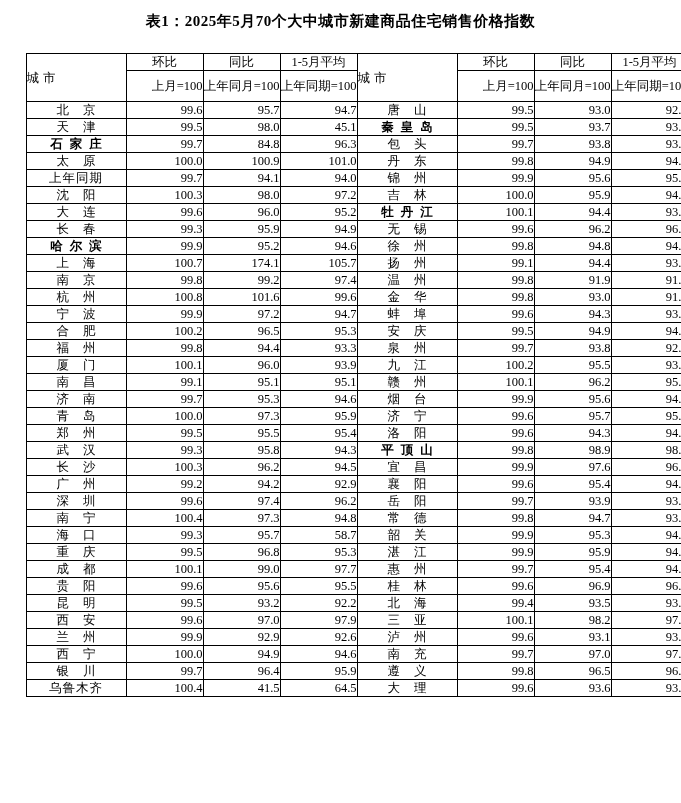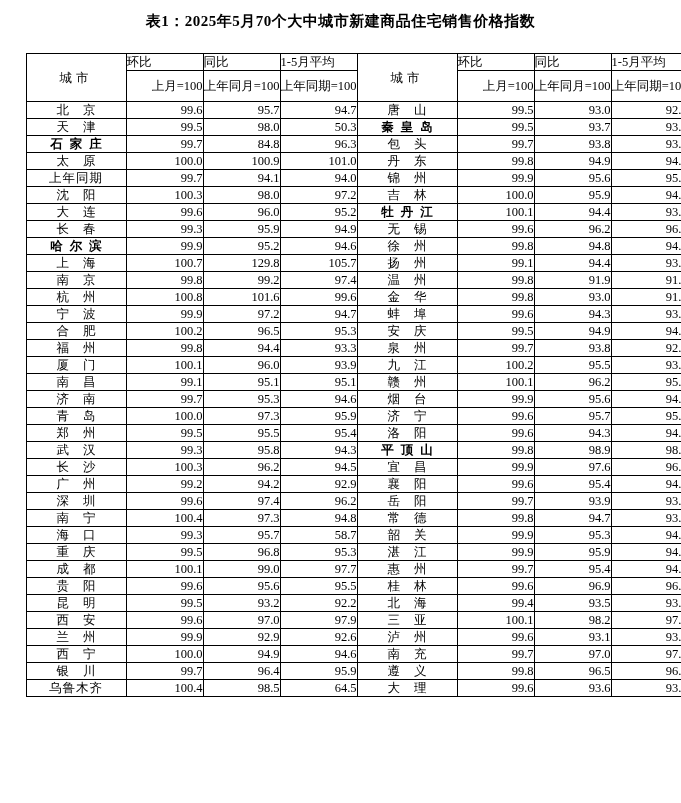--- a/index.html
+++ b/index.html
@@ -42,27 +42,27 @@
   table.main td, table.main th {
     border: 1px solid #000000;
     font-size: 12.5px;
     font-family: "Liberation Serif", "DejaVu Serif", serif;
     padding: 0;
     height: 16px;
     line-height: 16px;
   }
   
   .hdr {
-    text-align: left;
+    text-align: center;
     font-size: 12px;
     vertical-align: middle;
     margin-top: 44px;
   }
   .hdr-city {
-    text-align: center;
+    text-align: left;
     font-size: 13px;
     letter-spacing: 4px;
     vertical-align: middle;
   }
   .hdr-sub {
     text-align: right;
     font-size: 11px;
     line-height: 13px;
     vertical-align: middle;
   }
@@ -133,21 +133,21 @@
             <td class="num">94.7</td>
             <td class="city"><span class="n2">唐山</span></td>
             <td class="num">99.5</td>
             <td class="num">93.0</td>
             <td class="num">92.6</td>
           </tr>
           <tr>
             <td class="city"><span class="n2">天津</span></td>
             <td class="num">99.5</td>
             <td class="num">98.0</td>
-            <td class="num">50.3</td>
+            <td class="num">45.1</td>
             <td class="city"><span class="n3">秦皇岛</span></td>
             <td class="num">99.5</td>
             <td class="num">93.7</td>
             <td class="num">93.1</td>
           </tr>
           <tr>
             <td class="city"><span class="n3">石家庄</span></td>
             <td class="num">99.7</td>
             <td class="num">84.8</td>
             <td class="num">96.3</td>
@@ -212,21 +212,21 @@
             <td class="num">95.2</td>
             <td class="num">94.6</td>
             <td class="city"><span class="n2">徐州</span></td>
             <td class="num">99.8</td>
             <td class="num">94.8</td>
             <td class="num">94.2</td>
           </tr>
           <tr>
             <td class="city"><span class="n2">上海</span></td>
             <td class="num">100.7</td>
-            <td class="num">129.8</td>
+            <td class="num">174.1</td>
             <td class="num">105.7</td>
             <td class="city"><span class="n2">扬州</span></td>
             <td class="num">99.1</td>
             <td class="num">94.4</td>
             <td class="num">93.9</td>
           </tr>
           <tr>
             <td class="city"><span class="n2">南京</span></td>
             <td class="num">99.8</td>
             <td class="num">99.2</td>
@@ -462,21 +462,21 @@
             <td class="num">96.4</td>
             <td class="num">95.9</td>
             <td class="city"><span class="n2">遵义</span></td>
             <td class="num">99.8</td>
             <td class="num">96.5</td>
             <td class="num">96.5</td>
           </tr>
           <tr>
             <td class="city"><span class="n4">乌鲁木齐</span></td>
             <td class="num">100.4</td>
-            <td class="num">98.5</td>
+            <td class="num">41.5</td>
             <td class="num">64.5</td>
             <td class="city"><span class="n2">大理</span></td>
             <td class="num">99.6</td>
             <td class="num">93.6</td>
             <td class="num">93.5</td>
           </tr>
         </tbody>
     </table>
   </div>
 

